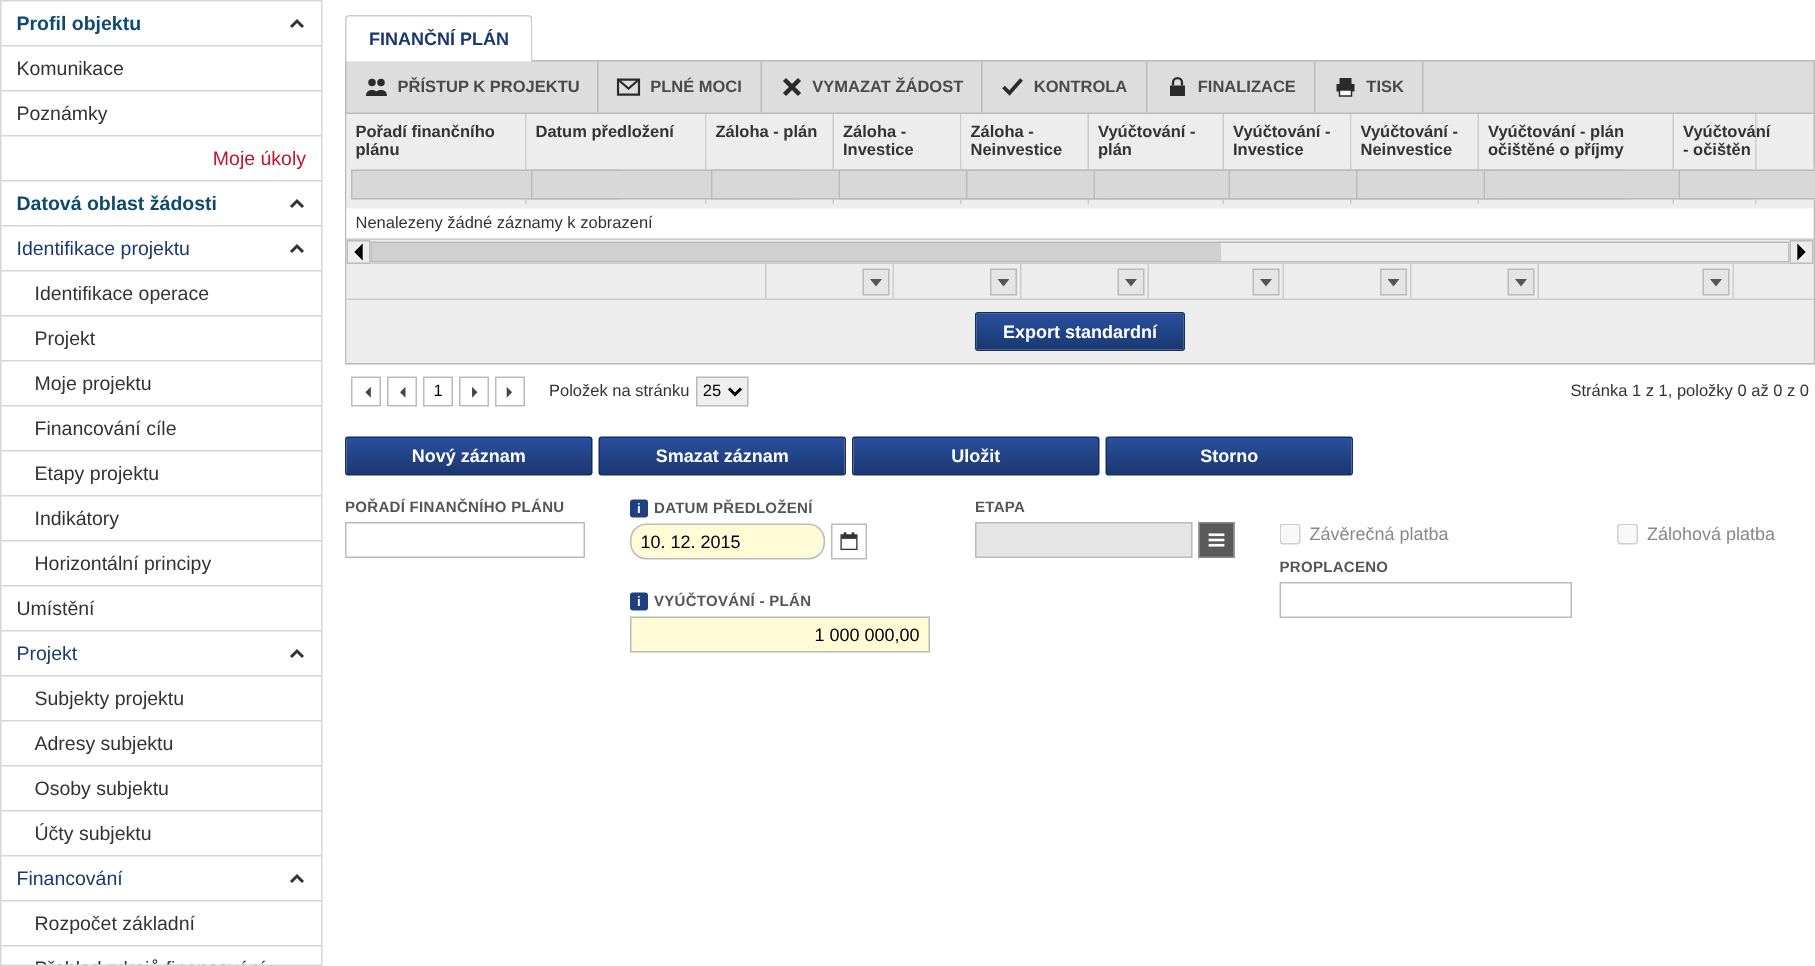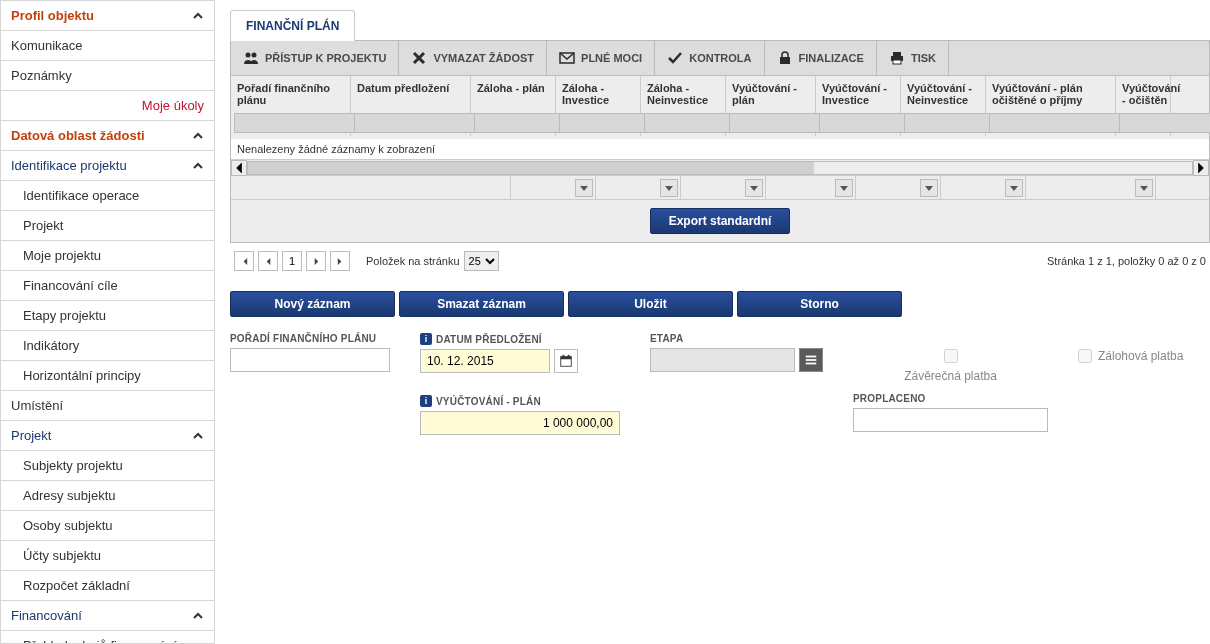--- a/index.html
+++ b/index.html
@@ -1,20 +1,20 @@
 <!DOCTYPE html>
 <html><head>
 <meta charset="utf-8">
 <style>
   * { box-sizing: border-box; margin: 0; padding: 0; }
   body { font-family: Arial, Helvetica, sans-serif; font-size: 12px; color: #333; background: #fff; width: 1210px; height: 644px; overflow: hidden; }
   .layout { display: flex; height: 100%; }
   .sidebar { width: 215px; border: 1px solid #d6d6d6; background: #fff; height: 644px; overflow: hidden; }
   .side-item { display: flex; align-items: center; justify-content: space-between; padding: 7px 10px; border-bottom: 1px solid #d6d6d6; font-size: 13px; cursor: pointer; }
-  .side-item.header { font-weight: bold; color: #c2410c; }
+  .side-item.header { font-weight: bold; color: #0c4a6e; }
   .side-item.blue { color: #1a3a6f; }
   .side-item.red { color: #c4122f; justify-content: flex-end; }
   .side-item.sub { padding-left: 22px; }
   .side-item.plain { color: #333; }
   .chev { width: 12px; height: 12px; }
   .main { flex: 1; padding: 0 0 0 15px; width: 995px; }
   .tab { display: inline-block; border: 1px solid #ccc; border-bottom: none; padding: 8px 15px; font-weight: bold; color: #1a3a6f; font-size: 12px; background: #fff; border-radius: 3px 3px 0 0; }
   .toolbar { background: #ddd; border: 1px solid #bbb; display: flex; align-items: stretch; height: 36px; margin-top: -1px; }
   .tool-btn { display: flex; align-items: center; gap: 6px; padding: 0 12px; font-size: 11px; font-weight: bold; color: #4a4a4a; border-right: 1px solid #bbb; cursor: pointer; }
   .tool-btn svg, .tool-btn .ico { width: 16px; height: 16px; fill: #2b2b2b; }
@@ -54,21 +54,21 @@
   .yellow { background: #fffbd6; }
   .grey { background: #e5e5e5; }
   .date-row { display:flex; gap:4px; align-items:center; }
   .icon-btn { width:24px; height:24px; border:1px solid #888; background:#5a5a5a; display:flex; align-items:center; justify-content:center; cursor:pointer; }
   .icon-btn svg { fill:#fff; width:14px; height:14px; }
   .checkbox-row { display:flex; align-items:center; gap:6px; font-size:12px; color:#888; margin-top: 20px; }
   .checkbox-row input { width:14px; height:14px; }
   .second-row { margin-top: 18px; }
   .num-input { text-align:right; width:200px; }
   .w160 { width:160px; }
-  .w130 { width:130px; }
+  .w130 { width:130px;border-radius:11px; }
   .w145 { width:145px; }
   .w195 { width:195px; }
 </style>
 </head>
 <body>
 
 <div class="layout">
   <div class="sidebar" id="sidebar">
       <div class="side-item header">
         <span>Profil objektu</span>
@@ -132,58 +132,58 @@
       </div>
       <div class="side-item sub plain">
         <span>Adresy subjektu</span>
       </div>
       <div class="side-item sub plain">
         <span>Osoby subjektu</span>
       </div>
       <div class="side-item sub plain">
         <span>Účty subjektu</span>
       </div>
-      <div class="side-item sub plain">
-        <span>Rozpočet základní</span>
-      </div>
       <div class="side-item blue">
         <span>Financování</span>
         <svg viewBox="0 0 12 12" class="chev">
           <path d="M2 8 L6 4 L10 8" fill="none" stroke="#333" stroke-width="2"></path>
         </svg>
+      </div>
+      <div class="side-item sub plain">
+        <span>Rozpočet základní</span>
       </div>
       <div class="side-item sub plain">
         <span>Přehled zdrojů financování</span>
       </div>
     </div>
   <div class="main">
     <div style="padding-top:10px;">
       <span class="tab">FINANČNÍ PLÁN</span>
     </div>
     <div class="toolbar" id="toolbar">
         <div class="tool-btn">
           <span class="ico"><svg viewBox="0 0 16 16">
               <circle cx="5" cy="5" r="2.5"></circle>
               <circle cx="11" cy="5" r="2.5"></circle>
               <path d="M1 14c0-3 2-4 4-4s4 1 4 4zM7 14c0-3 2-4 4-4s4 1 4 4z"></path>
             </svg></span>
           <span>PŘÍSTUP K PROJEKTU</span>
         </div>
         <div class="tool-btn">
           <span class="ico"><svg viewBox="0 0 16 16">
-              <path d="M3 3l10 10M13 3L3 13" stroke="#2b2b2b" stroke-width="3"></path>
-            </svg></span>
-          <span>VYMAZAT ŽÁDOST</span>
-        </div>
-        <div class="tool-btn">
-          <span class="ico"><svg viewBox="0 0 16 16">
               <path d="M1 3h14v10H1z" fill="none" stroke="#2b2b2b" stroke-width="1.5"></path>
               <path d="M1 3l7 6 7-6" fill="none" stroke="#2b2b2b" stroke-width="1.5"></path>
             </svg></span>
           <span>PLNÉ MOCI</span>
+        </div>
+        <div class="tool-btn">
+          <span class="ico"><svg viewBox="0 0 16 16">
+              <path d="M3 3l10 10M13 3L3 13" stroke="#2b2b2b" stroke-width="3"></path>
+            </svg></span>
+          <span>VYMAZAT ŽÁDOST</span>
         </div>
         <div class="tool-btn">
           <span class="ico"><svg viewBox="0 0 16 16">
               <path d="M2 8l4 4 8-9" fill="none" stroke="#2b2b2b" stroke-width="2.5"></path>
             </svg></span>
           <span>KONTROLA</span>
         </div>
         <div class="tool-btn">
           <span class="ico"><svg viewBox="0 0 16 16">
               <rect x="3" y="7" width="10" height="7"></rect>
@@ -456,21 +456,21 @@
           <div class="icon-btn">
               <svg viewBox="0 0 16 16">
                 <rect x="2" y="3" width="12" height="2"></rect>
                 <rect x="2" y="7" width="12" height="2"></rect>
                 <rect x="2" y="11" width="12" height="2"></rect>
               </svg>
             </div>
         </div>
       </div>
       <div class="form-col" style="gap:10px;">
-        <label class="checkbox-row" style="margin-top:16px;flex-direction:column;">
+        <label class="checkbox-row" style="margin-top:16px;">
             <input type="checkbox" disabled="" style="">
             <span>Závěrečná platba</span>
           </label>
         <div class="form-col">
           <span class="form-label">PROPLACENO</span>
           <input class="text-input w195" style="">
         </div>
       </div>
       <div class="form-col">
         <label class="checkbox-row" style="margin-top:16px;">

